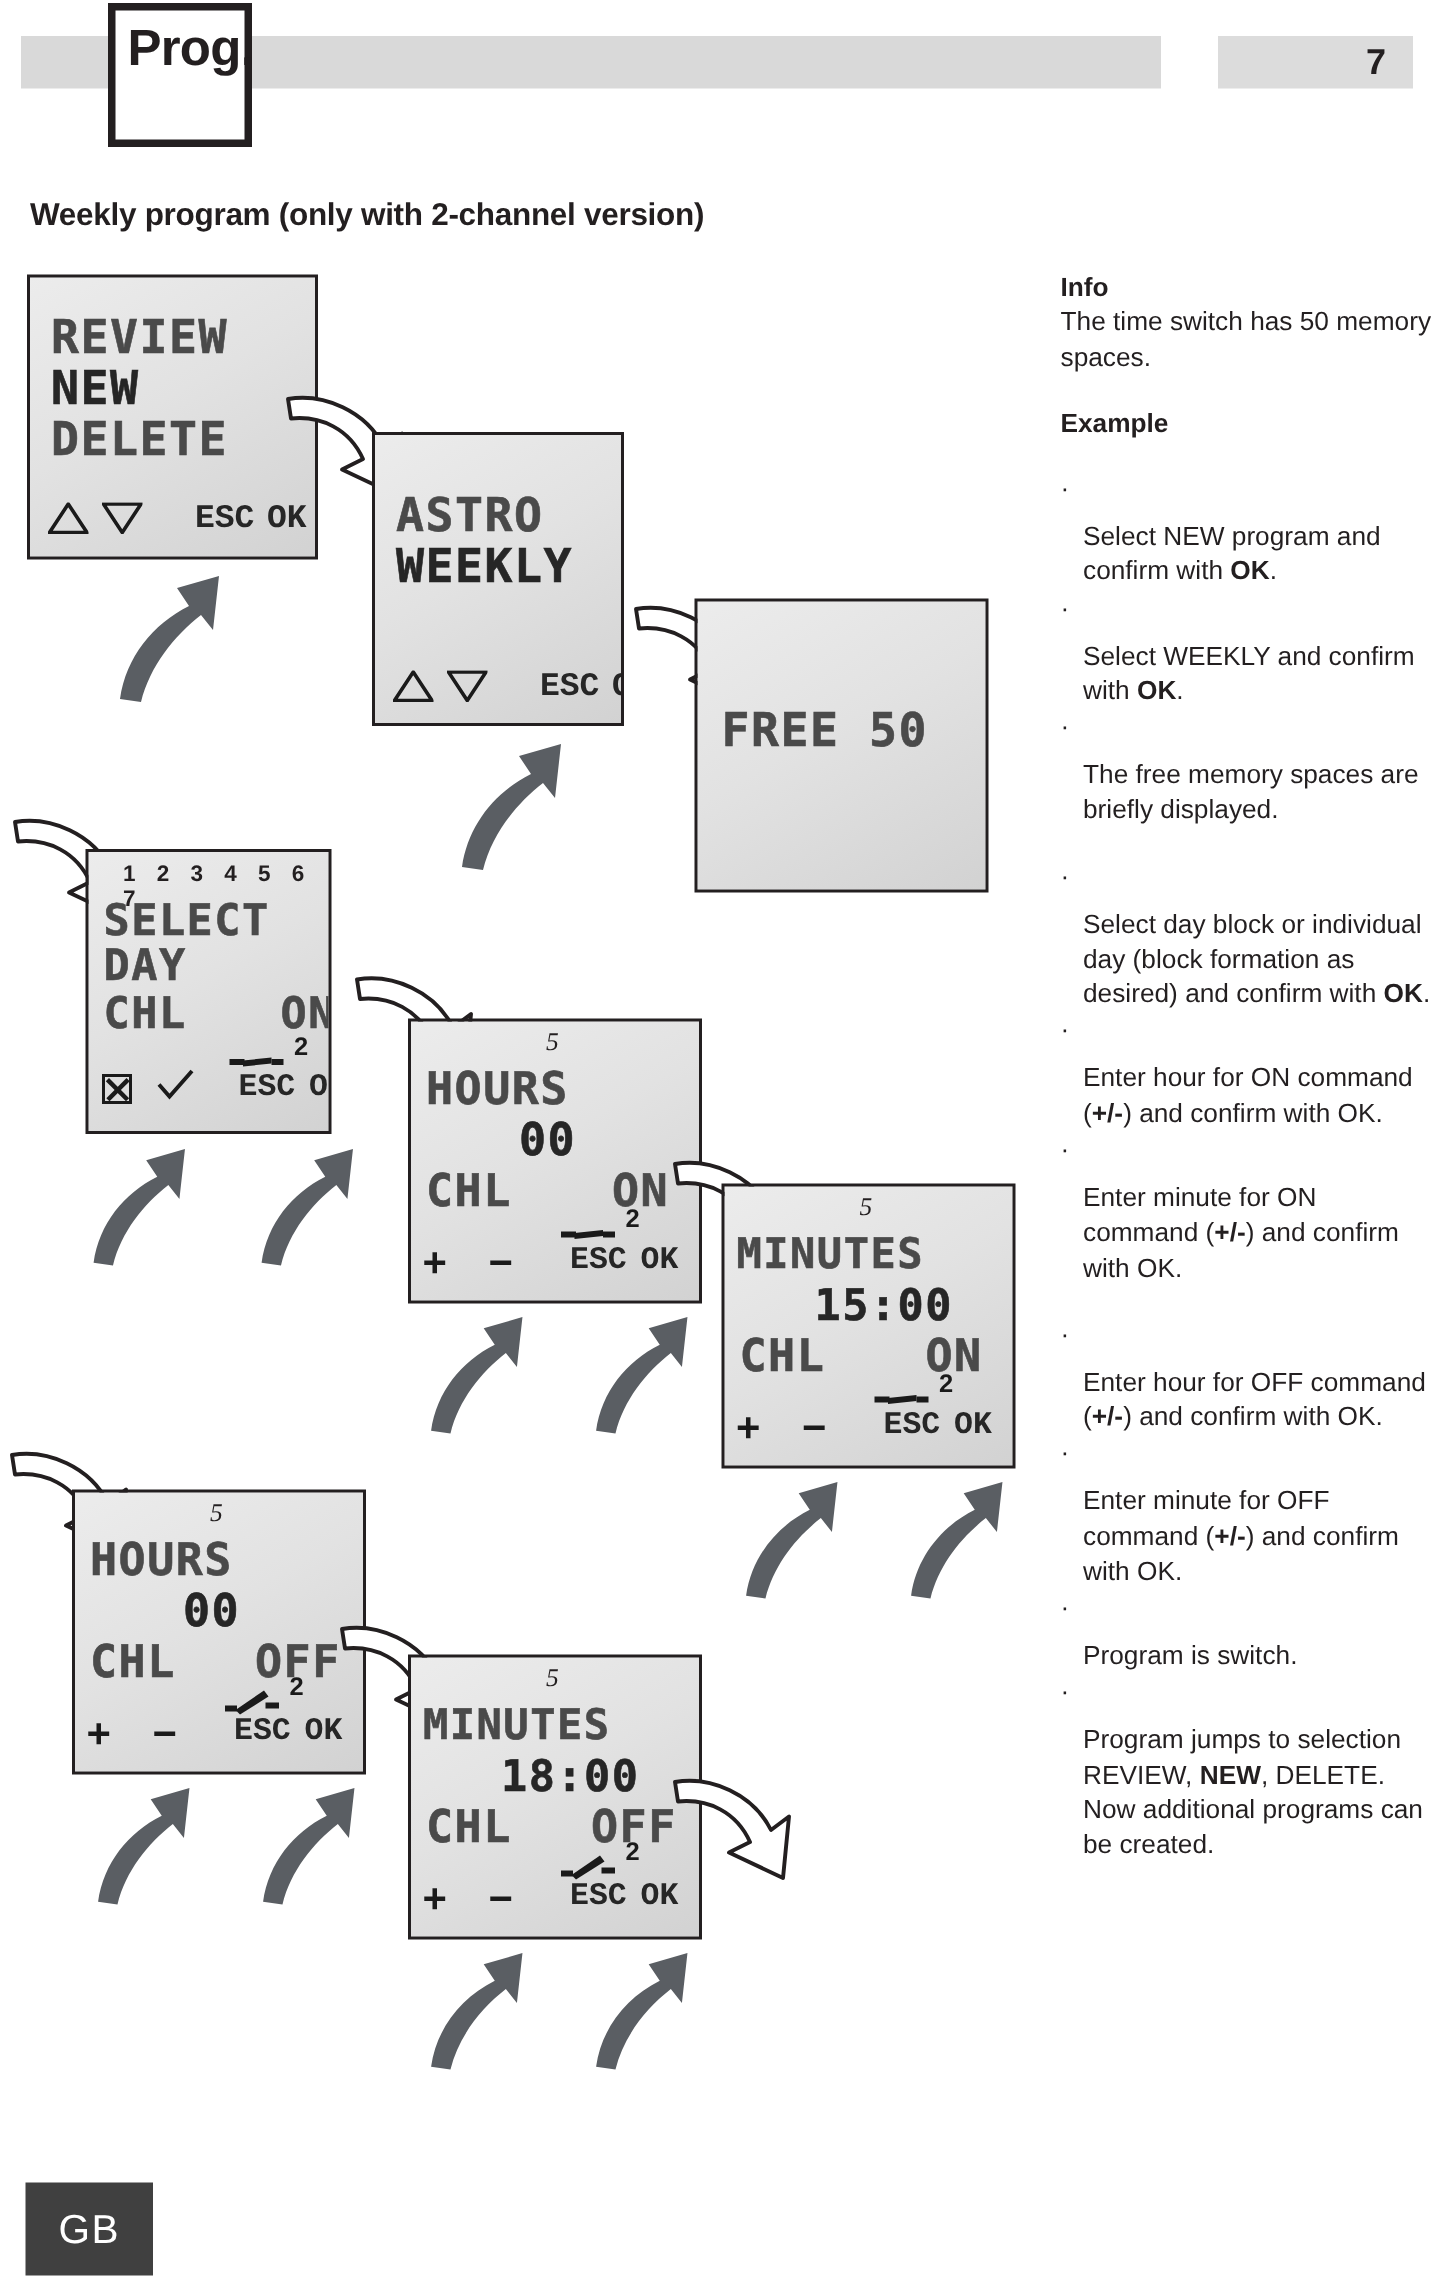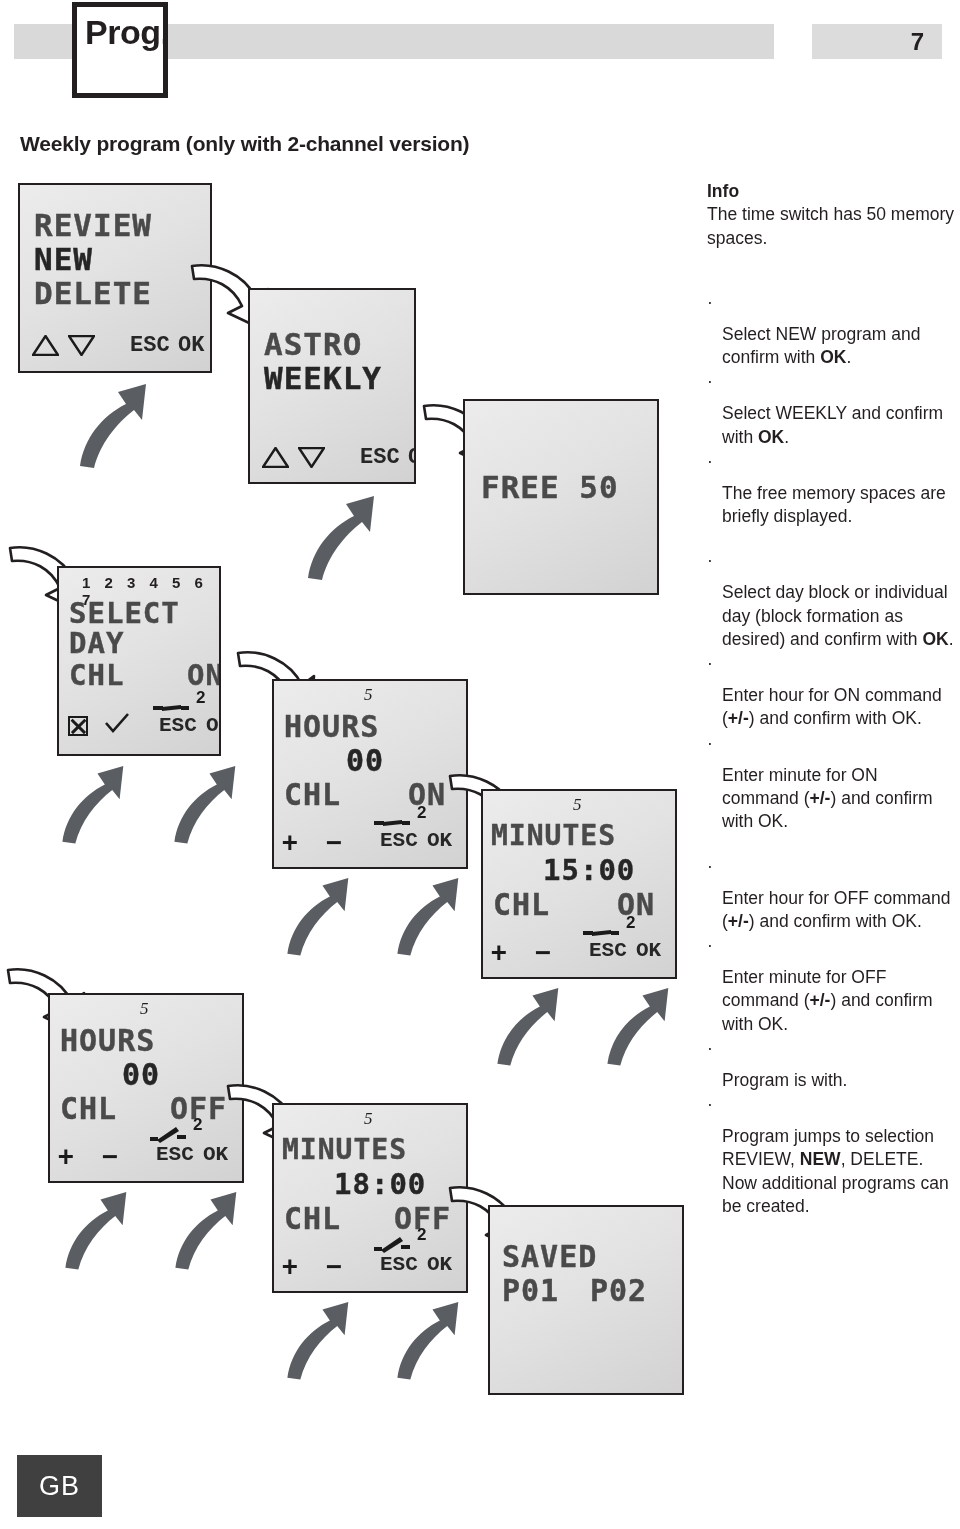--- a/index.html
+++ b/index.html
@@ -389,30 +389,26 @@
         <path d="M8,88 C12,60 30,38 54,26 L46,14 L74,6 L70,42 L62,32 C44,46 28,66 22,90 Z" fill="#5a5e63"></path>
       </svg>
   </div>
 
   <div class="arw" style="left:444px;top:1180px;">
     <svg width="92" height="82" viewBox="0 0 92 82">
       <path d="M6,8 C30,4 58,16 70,40 L82,31 L78,72 L42,55 L56,48 C47,28 28,19 8,21 Z" fill="#ffffff" stroke="#231f20" stroke-width="2.6" stroke-linejoin="round"></path>
     </svg>
   </div>
 
-  <div class="lcd" style="left:488px;top:1205px;width:196px;height:190px;">
-    <div class="lcd-line seg" style="left:12px;top:32px;font-size:30px;">SAVED</div>
-    <div class="lcd-line seg" style="left:12px;top:66px;font-size:30px;">P01</div>
-    <div class="lcd-line seg" style="left:100px;top:66px;font-size:30px;">P02</div>
-  </div>
 
   <div class="txtcol">
     <h4>Info</h4>
     <p>The time switch has 50 memory spaces.</p>
     <div class="gap"></div>
+    <h4>Example</h4>
 
     <div class="bullets">
       <div class="bul">
         <span class="dot">·</span>
         <span class="txt"><span>Select NEW program and confirm with </span><b>OK</b><span>.</span></span>
       </div>
       <div class="bul">
         <span class="dot">·</span>
         <span class="txt"><span>Select WEEKLY and confirm with </span><b>OK</b><span>.</span></span>
       </div>
@@ -445,21 +441,21 @@
       <div class="bul">
         <span class="dot">·</span>
         <span class="txt"><span>Enter hour for OFF command (</span><b>+/-</b><span>) and confirm with OK.</span></span>
       </div>
       <div class="bul">
         <span class="dot">·</span>
         <span class="txt"><span>Enter minute for OFF command (</span><b>+/-</b><span>) and confirm with OK.</span></span>
       </div>
       <div class="bul">
         <span class="dot">·</span>
-        <span class="txt">Program is with.</span>
+        <span class="txt">Program is switch.</span>
       </div>
       <div class="bul">
         <span class="dot">·</span>
         <span class="txt"><span>Program jumps to selection REVIEW, </span><b>NEW</b><span>, DELETE. Now additional programs can be created.</span></span>
       </div>
     </div>
   </div>
 
   <div class="gb">GB</div>
 

